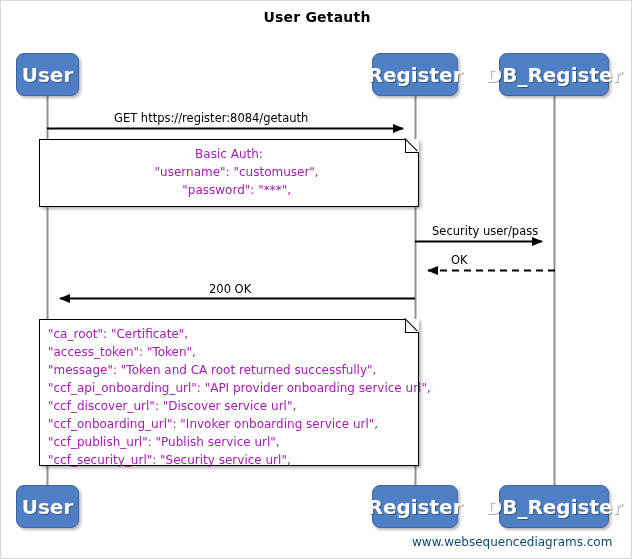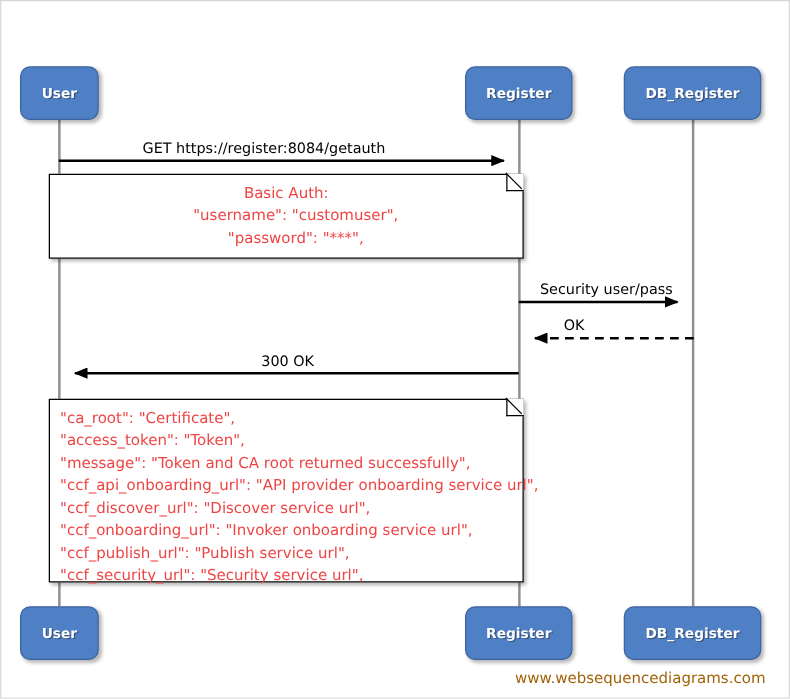--- a/index.html
+++ b/index.html
@@ -37,21 +37,21 @@
     color: #000000;
     letter-spacing: 0.2px;
   }
   .participant {
     position: absolute;
     box-sizing: border-box;
     background: #4f7fc4;
     border: 1px solid #3a63a0;
     border-radius: 8px;
     color: #ffffff;
-    font-size: 11px;
+    font-size: 20px;
     font-weight: bold;
     display: flex;
     align-items: center;
     justify-content: center;
     text-shadow: 1px 1px 0 rgba(0,0,0,0.35);
     box-shadow: 2px 2px 3px rgba(0,0,0,0.28);
     white-space: nowrap;
   }
   .msg-label {
     position: absolute;
@@ -60,21 +60,21 @@
     white-space: nowrap;
     text-align: center;
   }
   .note {
     position: absolute;
     box-sizing: border-box;
     background: #ffffff;
     border: 1px solid #000000;
     box-shadow: 2px 2px 3px rgba(0,0,0,0.30);
     font-size: 12px;
-    color: #ef4444;
+    color: #a21caf;
     line-height: 18px;
     padding: 5px 8px 5px 8px;
   }
   .note .fold {
     position: absolute;
     top: -1px;
     right: -1px;
     width: 13px;
     height: 13px;
     background: #ffffff;
@@ -97,29 +97,30 @@
   }
   .note-centered {
     text-align: center;
   }
   .note-centered .note-line {
     display: block;
   }
   .watermark {
     position: absolute;
     font-size: 12px;
-    color: #a16207;
+    color: #0c4a6e;
     white-space: nowrap;
   }
 </style>
 </head>
 <body>
 
 <div id="canvas">
 
+  <div class="diagram-title">User Getauth</div>
 
   <svg id="svg-layer" xmlns="http://www.w3.org/2000/svg" viewBox="0 0 632 559">
     <defs>
       <marker id="arrow-right" markerWidth="11" markerHeight="9" refX="10" refY="4.5" orient="auto" markerUnits="userSpaceOnUse">
         <path d="M0,0 L11,4.5 L0,9 z" fill="#000000"></path>
       </marker>
       <marker id="arrow-left" markerWidth="11" markerHeight="9" refX="10" refY="4.5" orient="auto" markerUnits="userSpaceOnUse">
         <path d="M0,0 L11,4.5 L0,9 z" fill="#000000"></path>
       </marker>
     </defs>
@@ -151,21 +152,21 @@
     </g>
   </svg>
 
   <div class="participant" style="left:15px; top:52px; width:63px; height:43px;">User</div>
   <div class="participant" style="left:371px; top:52px; width:86px; height:43px;">Register</div>
   <div class="participant" style="left:498px; top:52px; width:110px; height:43px;">DB_Register</div>
 
   <div class="msg-label" style="left:113px; top:110px;">GET https://register:8084/getauth</div>
   <div class="msg-label" style="left:431px; top:223px;">Security user/pass</div>
   <div class="msg-label" style="left:450px; top:252px;">OK</div>
-  <div class="msg-label" style="left:208px; top:281px;">300 OK</div>
+  <div class="msg-label" style="left:208px; top:281px;">200 OK</div>
 
   <div class="note note-centered" style="left:38px; top:138px; width:380px; height:68px;">
     <span class="fold"></span>
     <span class="note-line">Basic Auth:</span>
     <span class="note-line">    "username": "customuser",</span>
     <span class="note-line">    "password": "***",</span>
   </div>
 
   <div class="note" style="left:38px; top:318px; width:380px; height:147px;">
     <span class="fold"></span>

